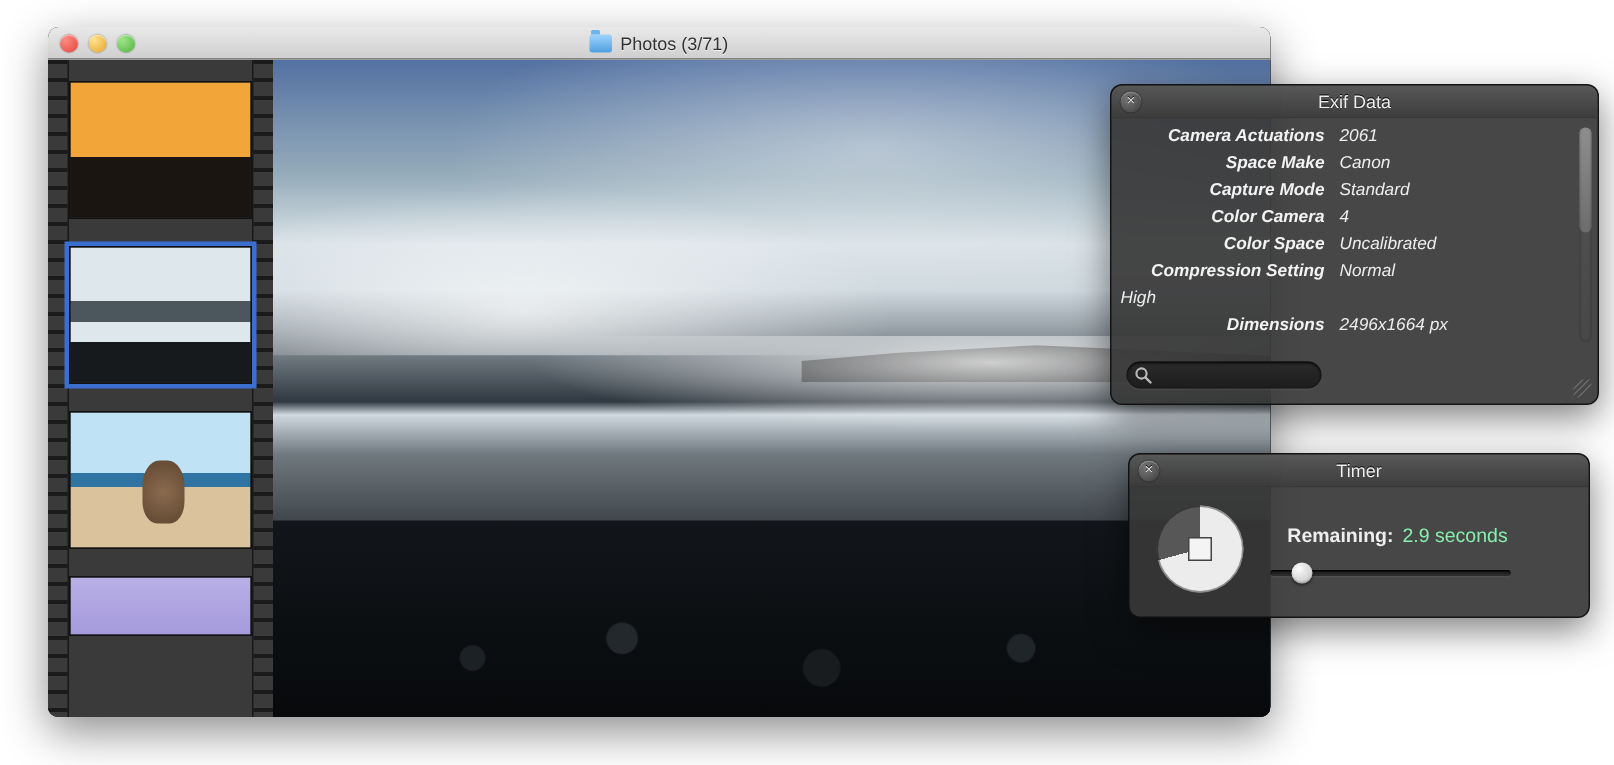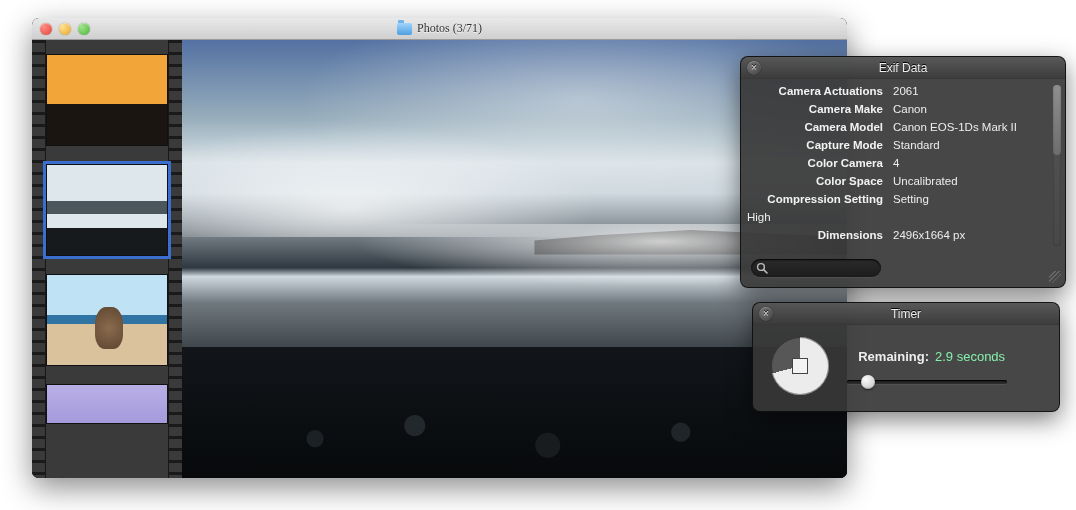--- a/index.html
+++ b/index.html
@@ -17,21 +17,20 @@
   .main-window {
     position: absolute;
     left: 32px;
     top: 18px;
     width: 815px;
     height: 460px;
     border-radius: 7px;
     box-shadow: 0 10px 30px rgba(0,0,0,.45);
     overflow: hidden;
     background: #000;
-    font-family: Liberation Serif, serif;
   }
   .titlebar {
     height: 22px;
     background: linear-gradient(#e9e9e9,#cfcfcf);
     border-bottom: 1px solid #9b9b9b;
     display: flex;
     align-items: center;
     position: relative;
   }
   .traffic {
@@ -205,20 +204,21 @@
   }
   .exif-body::before{
     content:"";position:absolute;right:4px;top:6px;width:8px;height:70px;
     background: linear-gradient(#a8a8a8,#7a7a7a);
     border-radius:4px;
     box-shadow: inset 0 1px 0 rgba(255,255,255,.2);
   }
   .exif-row {
     display: flex;
     line-height: 18px;
+    font-style: italic;
   }
   .exif-label {
     width: 146px;
     text-align: right;
     padding-right: 10px;
     font-weight: bold;
     color: #f2f2f2;
   }
   .exif-value { color: #ededed; text-align: right; }
   .exif-footer {
@@ -334,42 +334,38 @@
   <div class="hud-header">
     <div class="hud-close">×</div>
     <span>Exif Data</span>
   </div>
   <div class="exif-body">
     <div class="exif-row">
         <span class="exif-label">Camera Actuations</span>
         <span class="exif-value">2061</span>
       </div>
     <div class="exif-row">
-        <span class="exif-label">Camera Make</span>
+        <span class="exif-label">Space Make</span>
         <span class="exif-value">Canon</span>
-      </div>
-    <div class="exif-row">
-        <span class="exif-label">Camera Model</span>
-        <span class="exif-value">Canon EOS-1Ds Mark II</span>
       </div>
     <div class="exif-row">
         <span class="exif-label">Capture Mode</span>
         <span class="exif-value">Standard</span>
       </div>
     <div class="exif-row">
         <span class="exif-label">Color Camera</span>
         <span class="exif-value">4</span>
       </div>
     <div class="exif-row">
         <span class="exif-label">Color Space</span>
         <span class="exif-value">Uncalibrated</span>
       </div>
     <div class="exif-row">
         <span class="exif-label">Compression Setting</span>
-        <span class="exif-value">Setting</span>
+        <span class="exif-value">Normal</span>
       </div>
     <div class="exif-row">
         <span class="exif-value">High</span>
       </div>
     <div class="exif-row">
         <span class="exif-label">Dimensions</span>
         <span class="exif-value">2496x1664 px</span>
       </div>
   </div>
   <div class="exif-footer">

